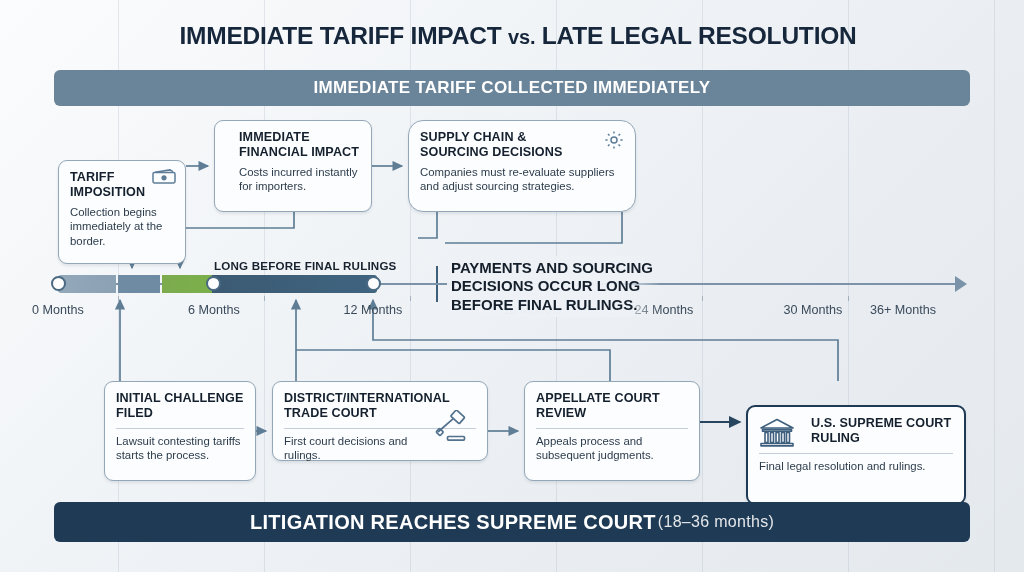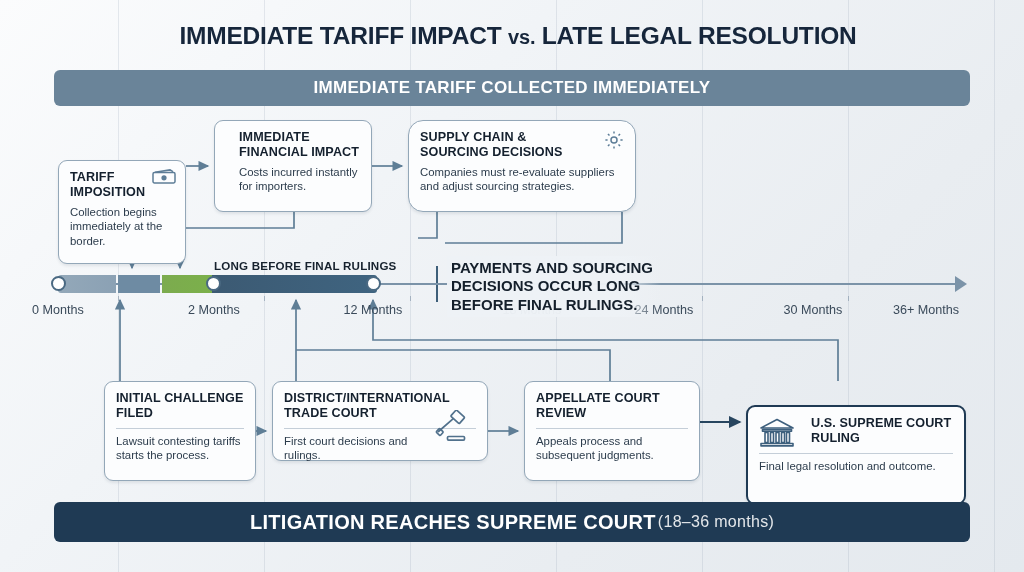--- a/index.html
+++ b/index.html
@@ -244,26 +244,26 @@
   <div class="tl-node" style="left:366px"></div>
 
   <div class="tl-tick" style="left:118px"></div>
   <div class="tl-tick" style="left:264px"></div>
   <div class="tl-tick" style="left:410px"></div>
   <div class="tl-tick" style="left:556px"></div>
   <div class="tl-tick" style="left:702px"></div>
   <div class="tl-tick" style="left:848px"></div>
 
   <div class="tl-label" style="left:58px">0 Months</div>
-  <div class="tl-label" style="left:214px">2 Months</div>
+  <div class="tl-label" style="left:214px">6 Months</div>
   <div class="tl-label" style="left:373px">12 Months</div>
   <div class="tl-label" style="left:532px">18 Months</div>
   <div class="tl-label" style="left:664px">24 Months</div>
   <div class="tl-label" style="left:813px">30 Months</div>
-  <div class="tl-label" style="left:926px">36+ Months</div>
+  <div class="tl-label" style="left:903px">36+ Months</div>
 
   <div id="callout">PAYMENTS AND SOURCING DECISIONS OCCUR LONG BEFORE FINAL RULINGS.</div>
   <div id="lbl-long">LONG BEFORE FINAL RULINGS</div>
 
   <div class="card ruled" id="card-initial">
     <div class="ctitle">INITIAL CHALLENGE FILED</div>
     <div class="cbody">Lawsuit contesting tariffs starts the process.</div>
   </div>
 
   <div class="card ruled" id="card-district">
@@ -279,21 +279,21 @@
     </span>
   </div>
 
   <div class="card ruled" id="card-appellate">
     <div class="ctitle">APPELLATE COURT REVIEW</div>
     <div class="cbody">Appeals process and subsequent judgments.</div>
   </div>
 
   <div class="card ruled emphasis" id="card-supreme">
     <div class="ctitle">U.S. SUPREME COURT RULING</div>
-    <div class="cbody">Final legal resolution and outcome.</div>
+    <div class="cbody">Final legal resolution and rulings.</div>
     <span class="icon-slot" style="left:10px; top:10px;">
       <svg width="38" height="33" viewBox="0 0 38 33" fill="none" stroke="#3d5f7d" stroke-width="1.6" stroke-linejoin="round">
         <path d="M19,2.5 L35,11 L3,11 Z"></path>
         <rect x="4.5" y="12.5" width="29" height="1.8"></rect>
         <rect x="7" y="15.5" width="3" height="10"></rect>
         <rect x="12.5" y="15.5" width="3" height="10"></rect>
         <rect x="18" y="15.5" width="3" height="10"></rect>
         <rect x="23.5" y="15.5" width="3" height="10"></rect>
         <rect x="28.5" y="15.5" width="3" height="10"></rect>
         <rect x="3" y="26.5" width="32" height="2.4"></rect>

